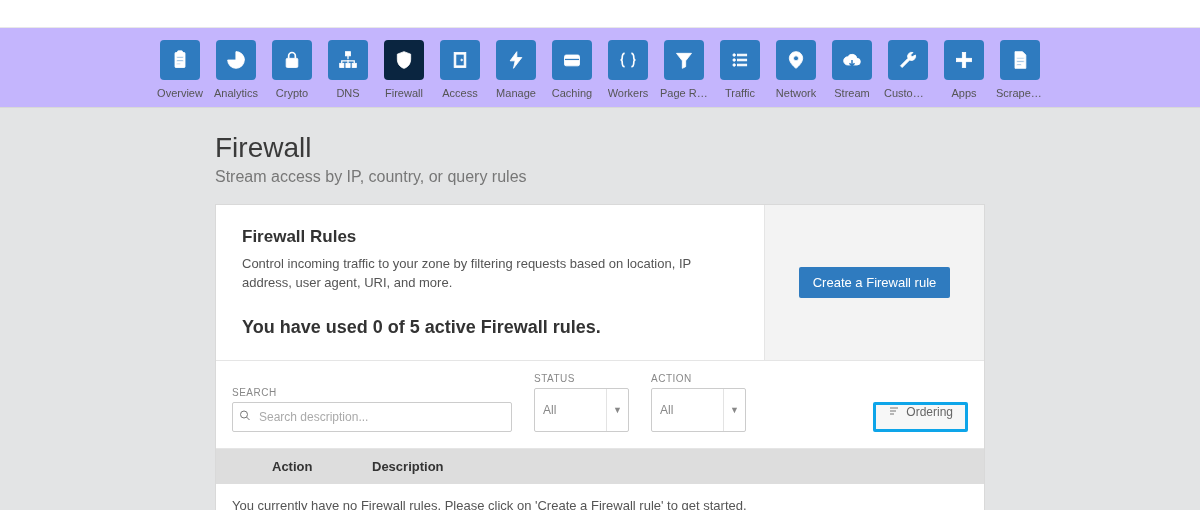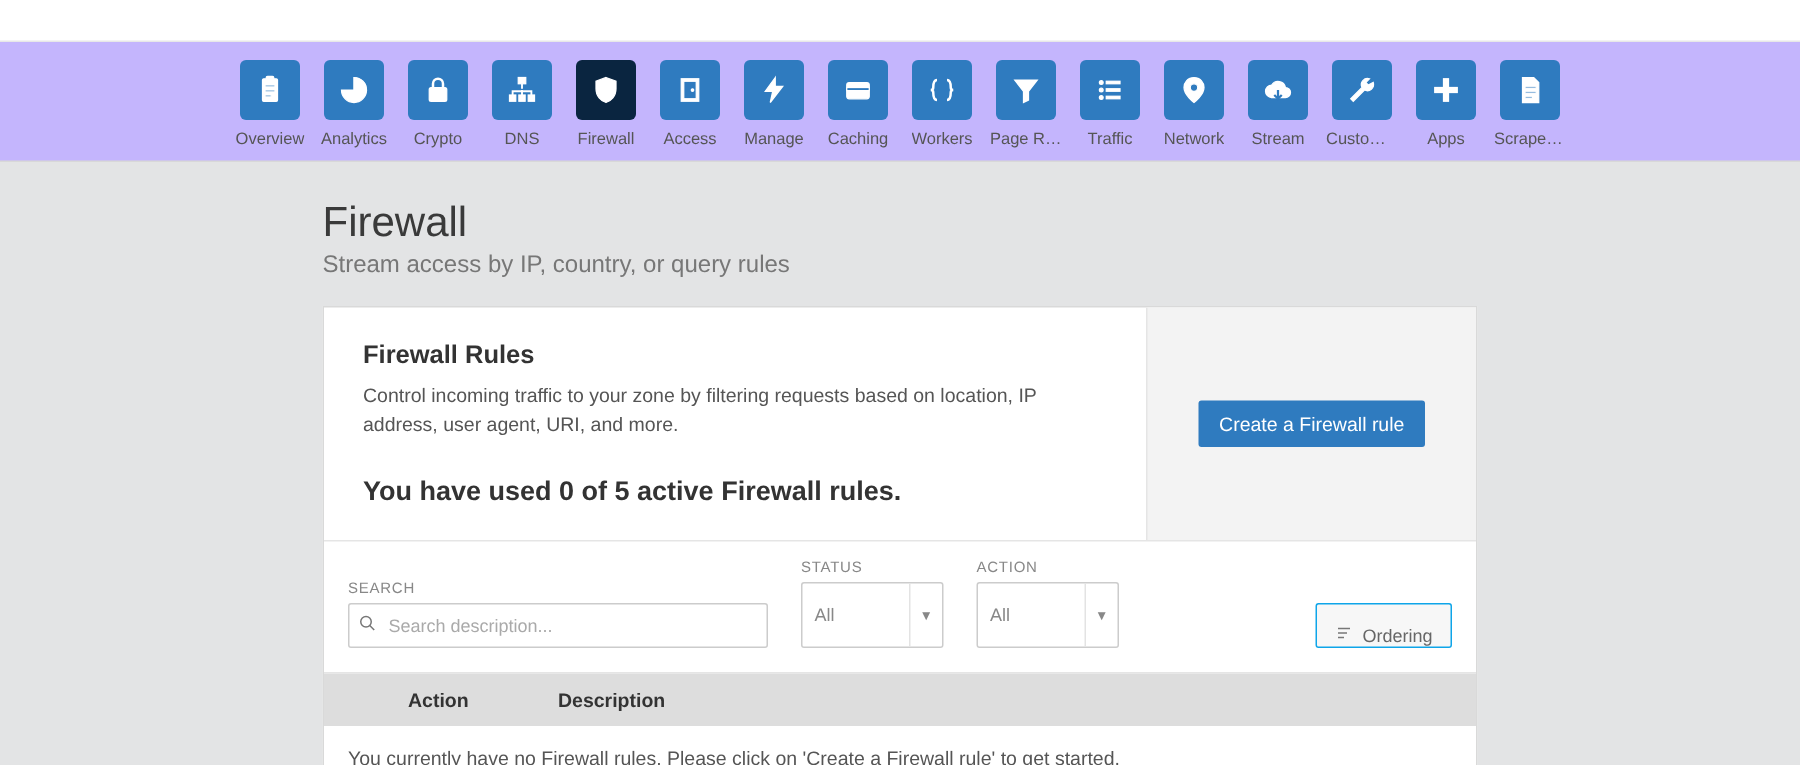--- a/index.html
+++ b/index.html
@@ -176,29 +176,29 @@
     right: 0; top: 0;
     width: 22px; height: 100%;
     border-left: 1px solid #e3e3e3;
     display: flex; align-items: center; justify-content: center;
     color: #888;
     font-size: 9px;
   }
   .spacer { flex: 1; }
   .ordering-btn {
     height: 30px;
-    border: 1px solid #0ea5e9;
+    border: 3px solid #0ea5e9;
     border-radius: 2px;
     background: #f7f7f7;
     padding: 0 12px;
     font-size: 12px;
     color: #666;
     cursor: pointer;
     display: inline-flex;
-    align-items: flex-end;
+    align-items: flex-start;
     gap: 6px;
     margin-left: 16px;
   }
 
   .table-head {
     background: #ddd;
     display: flex;
     padding: 10px 16px;
     font-size: 13px;
     font-weight: 600;

